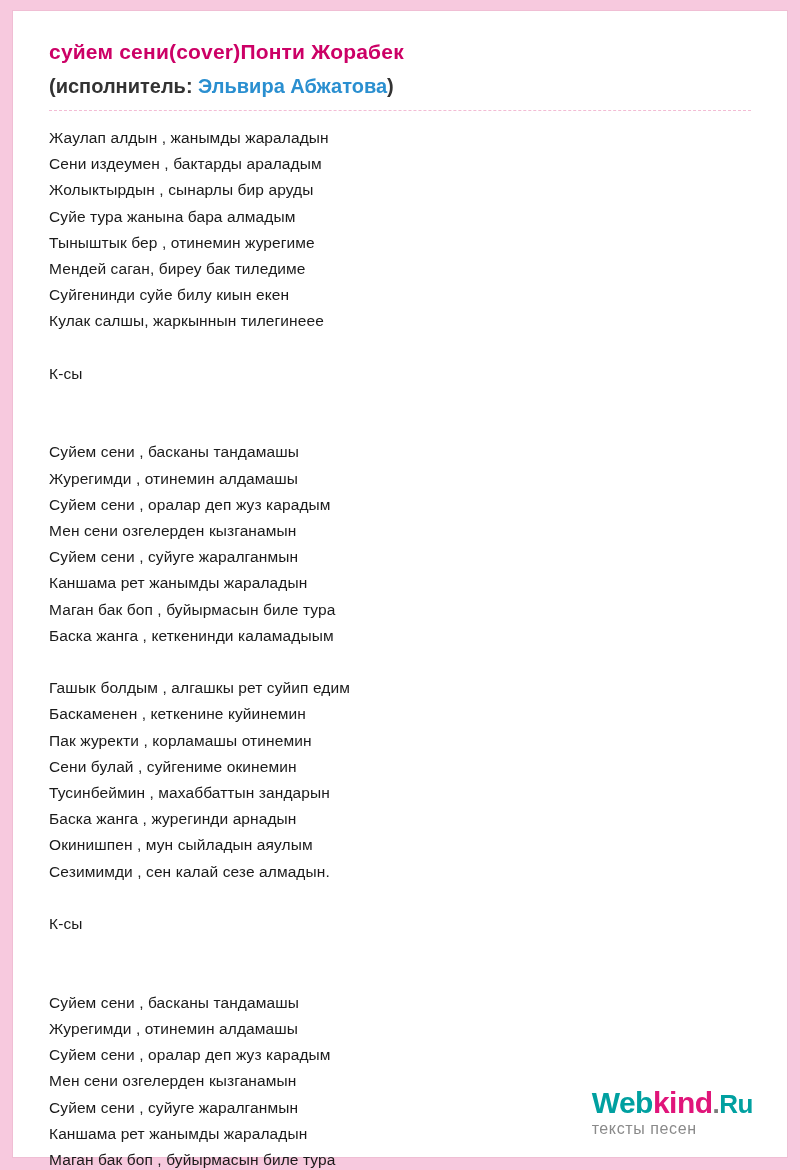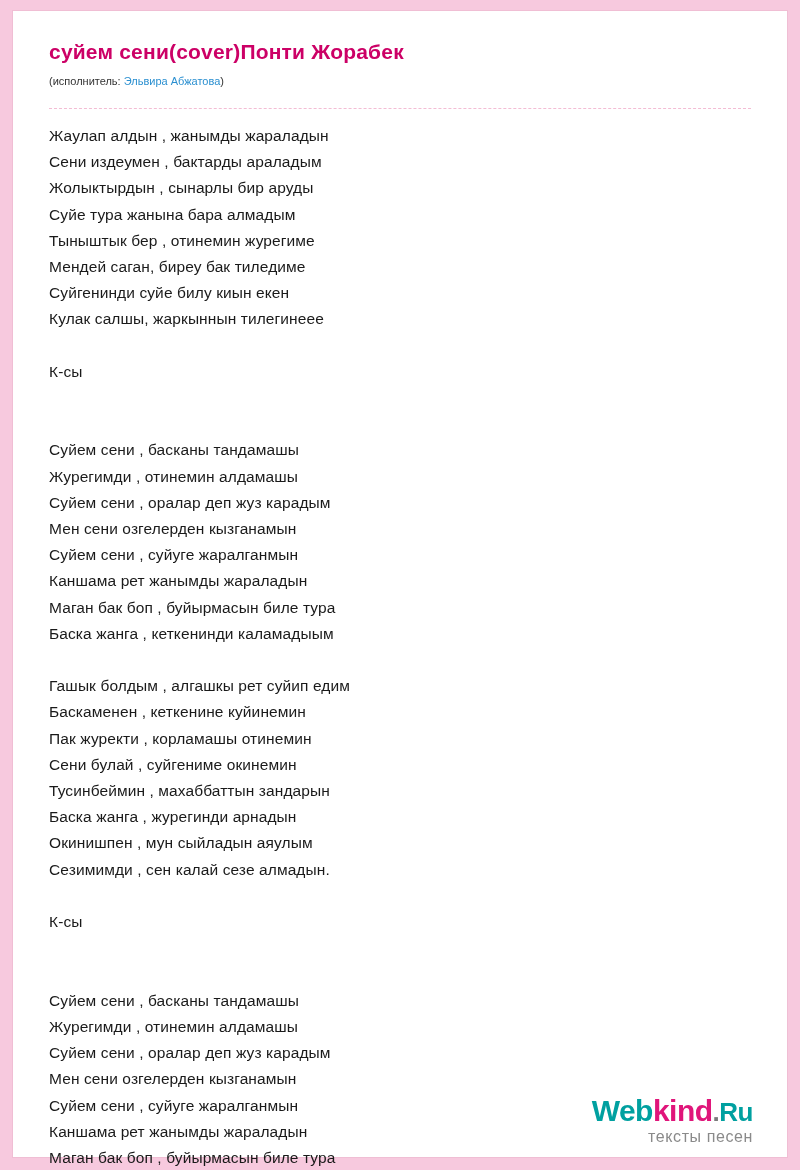--- a/index.html
+++ b/index.html
@@ -31,45 +31,46 @@
   }
   .song-title {
     color: #cc0066;
     font-size: 21px;
     font-weight: bold;
     line-height: 26px;
     margin: 0 0 10px 0;
     letter-spacing: 0.2px;
   }
   .performer-line {
-    font-size: 11px;
+    font-size: 20px;
     color: #333333;
-    padding-bottom: 21px;
+    padding-bottom: 12px;
     border-bottom: 1px dashed #f3bcd4;
     margin-bottom: 14px;
+    font-weight: bold;
   }
   .performer-line .paren {
     color: #333333;
   }
   .performer-link {
     color: #2a8fd0;
     text-decoration: none;
   }
   .lyrics {
     font-size: 15.5px;
     line-height: 26.2px;
     color: #1a1a1a;
     white-space: pre-wrap;
     letter-spacing: 0.1px;
   }
   .watermark {
     position: absolute;
     right: 34px;
-    bottom: 12px;
-    text-align: right;
+    bottom: 20px;
+    text-align: left;
     line-height: 1;
   }
   .wm-main {
     font-size: 30px;
     font-weight: bold;
     letter-spacing: -0.5px;
   }
   .wm-web { color: #00a0a0; }
   .wm-kind { color: #e0157a; }
   .wm-dot { color: #7a7a7a; font-size: 26px; }

